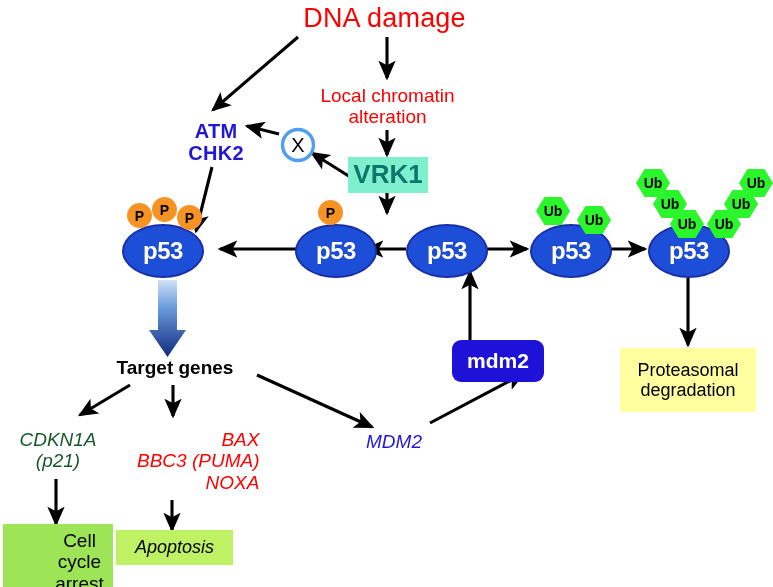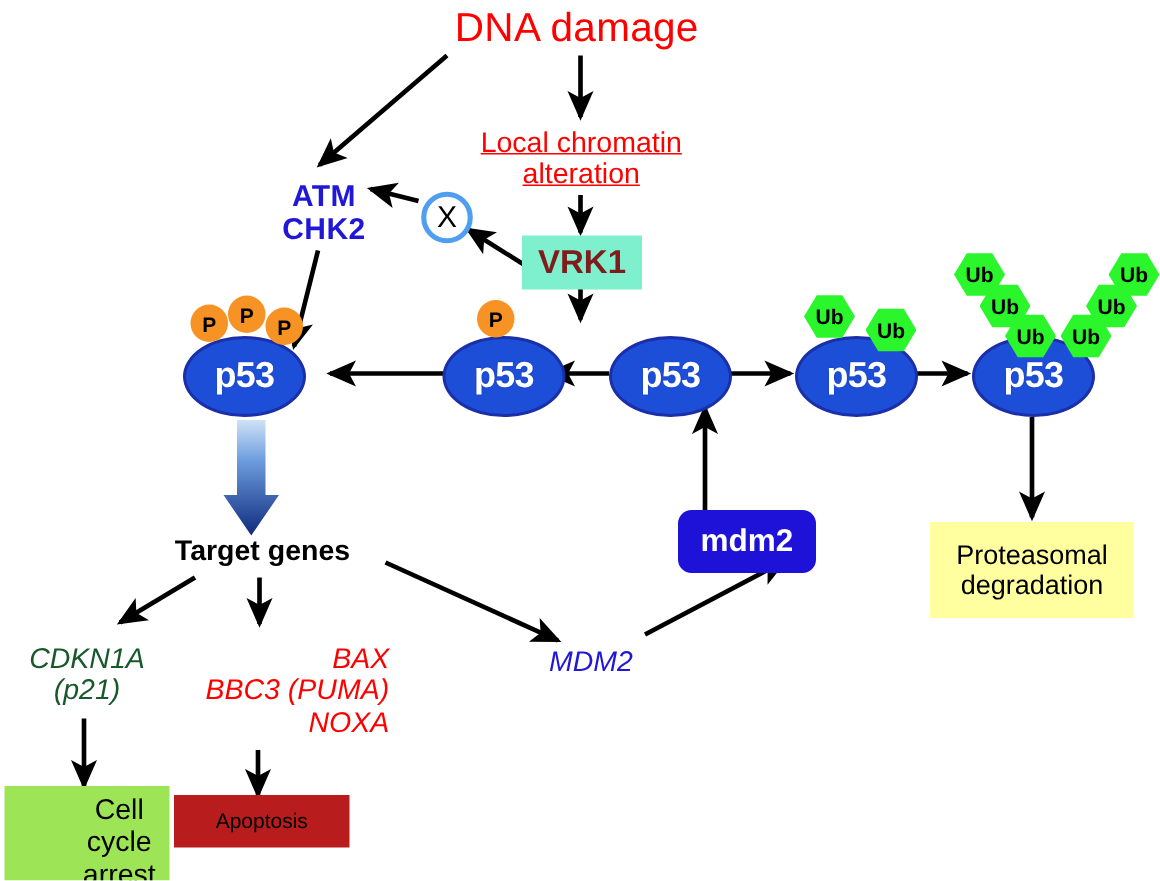--- a/index.html
+++ b/index.html
@@ -34,21 +34,20 @@
   
   .lbl-dna {
     color: #ff0000;
     font-size: 27px;
     font-weight: normal;
     letter-spacing: 0.2px;
   }
   .lbl-chromatin {
     color: #ff0000;
     font-size: 19px;
-    text-decoration: underline;
   }
   .lbl-atm {
     color: #2117d6;
     font-size: 20px;
     font-weight: bold;
     letter-spacing: 0.3px;
   }
   .lbl-target {
     color: #000000;
     font-size: 19px;
@@ -69,45 +68,46 @@
     justify-content: flex-start;
   }
   .lbl-mdm2gene {
     color: #2117d6;
     font-size: 19px;
     font-style: italic;
   }
   
   .box-vrk1 {
     background: #7ff0cd;
-    color: #7f1d1d;
-    font-size: 22px;
+    color: #0f766e;
+    font-size: 26px;
     font-weight: bold;
   }
   .box-mdm2 {
     background: #1f12d8;
     color: #ffffff;
     font-size: 21px;
     font-weight: bold;
     border-radius: 9px;
   }
   .box-proteasomal {
     background: #ffffa0;
     color: #000000;
     font-size: 18px;
   }
   .box-cellcycle {
     background: #9de557;
     color: #000000;
     font-size: 19px;
   }
   .box-apoptosis {
-    background: #b91c1c;
-    color: #000000;
-    font-size: 14px;
+    background: #bef264;
+    color: #000000;
+    font-size: 18px;
+    font-style: italic;
   }
   
   .p53 {
     position: absolute;
     border-radius: 50%;
     background: #1d4ed8;
     border: 2.5px solid #1a2fa8;
     color: #ffffff;
     font-size: 24px;
     font-weight: bold;

